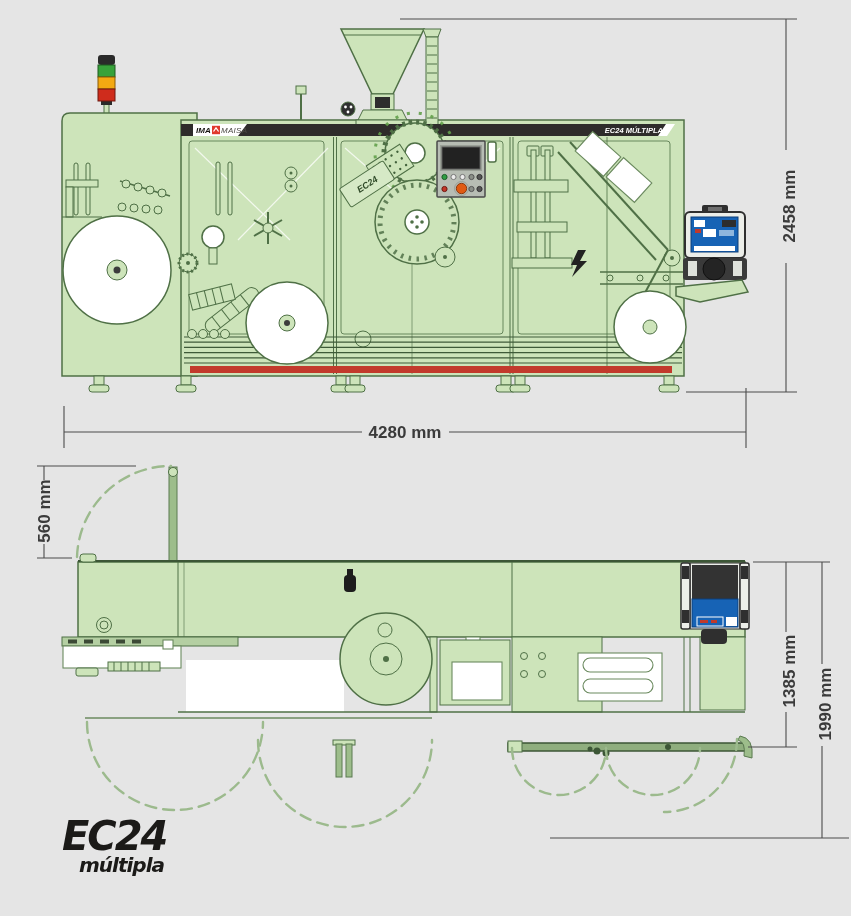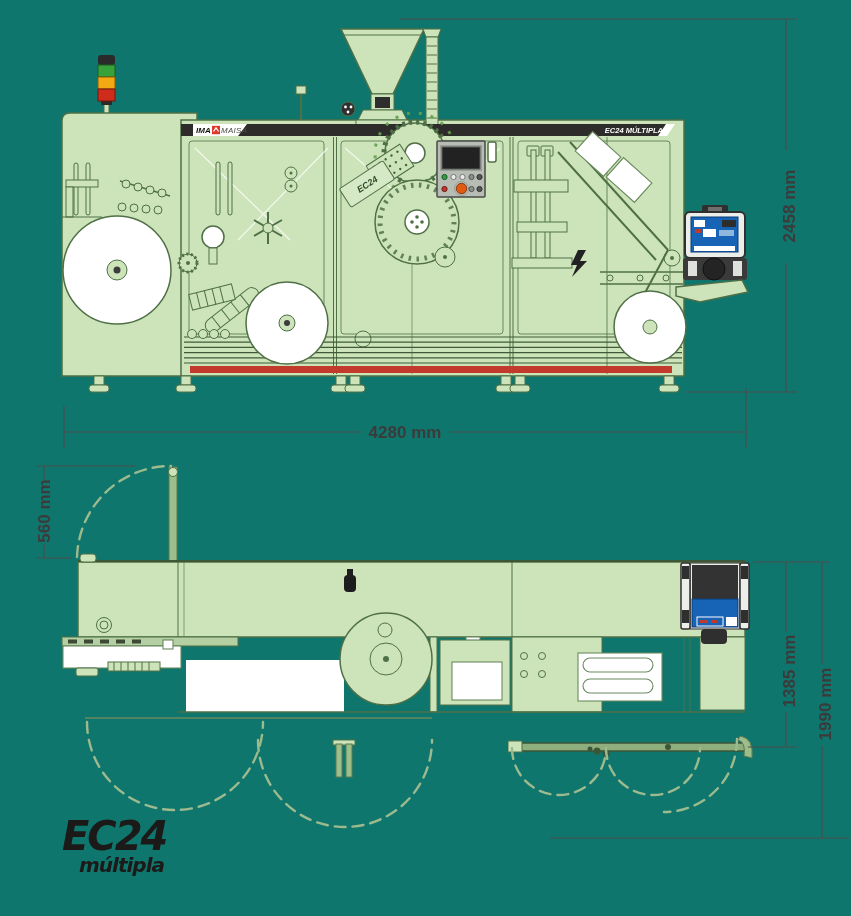--- a/index.html
+++ b/index.html
@@ -1,16 +1,16 @@
 <!DOCTYPE html>
 <html><head>
 <meta charset="utf-8">
 <style>
   html,body{margin:0;padding:0;background:#ffffff;}
-  #stage{width:851px;height:916px;position:relative;background:#0f766e;overflow:hidden;}
+  #stage{width:851px;height:916px;position:relative;background:#e5e5e5;overflow:hidden;}
   svg{display:block;}
   .mach{fill:#cde4ba;stroke:#4f7046;stroke-width:1.5;}
   .mach1{fill:#cde4ba;stroke:#4f7046;stroke-width:1;}
   .dgrn{stroke:#4f7046;fill:none;stroke-width:1;}
   .dgrn2{stroke:#4f7046;fill:none;stroke-width:1.5;}
   .wht{fill:#ffffff;stroke:#4f7046;stroke-width:1.5;}
   .wht1{fill:#ffffff;stroke:#6b8a5f;stroke-width:1.1;}
   .dim{stroke:#4c4c4c;stroke-width:1.1;fill:none;}
   .dimtxt{font:bold 17px "Liberation Sans", sans-serif;fill:#3b3b3b;}
   .dash{fill:none;stroke:#9cba8d;stroke-width:2.4;stroke-dasharray:11 7;stroke-linecap:round;}

